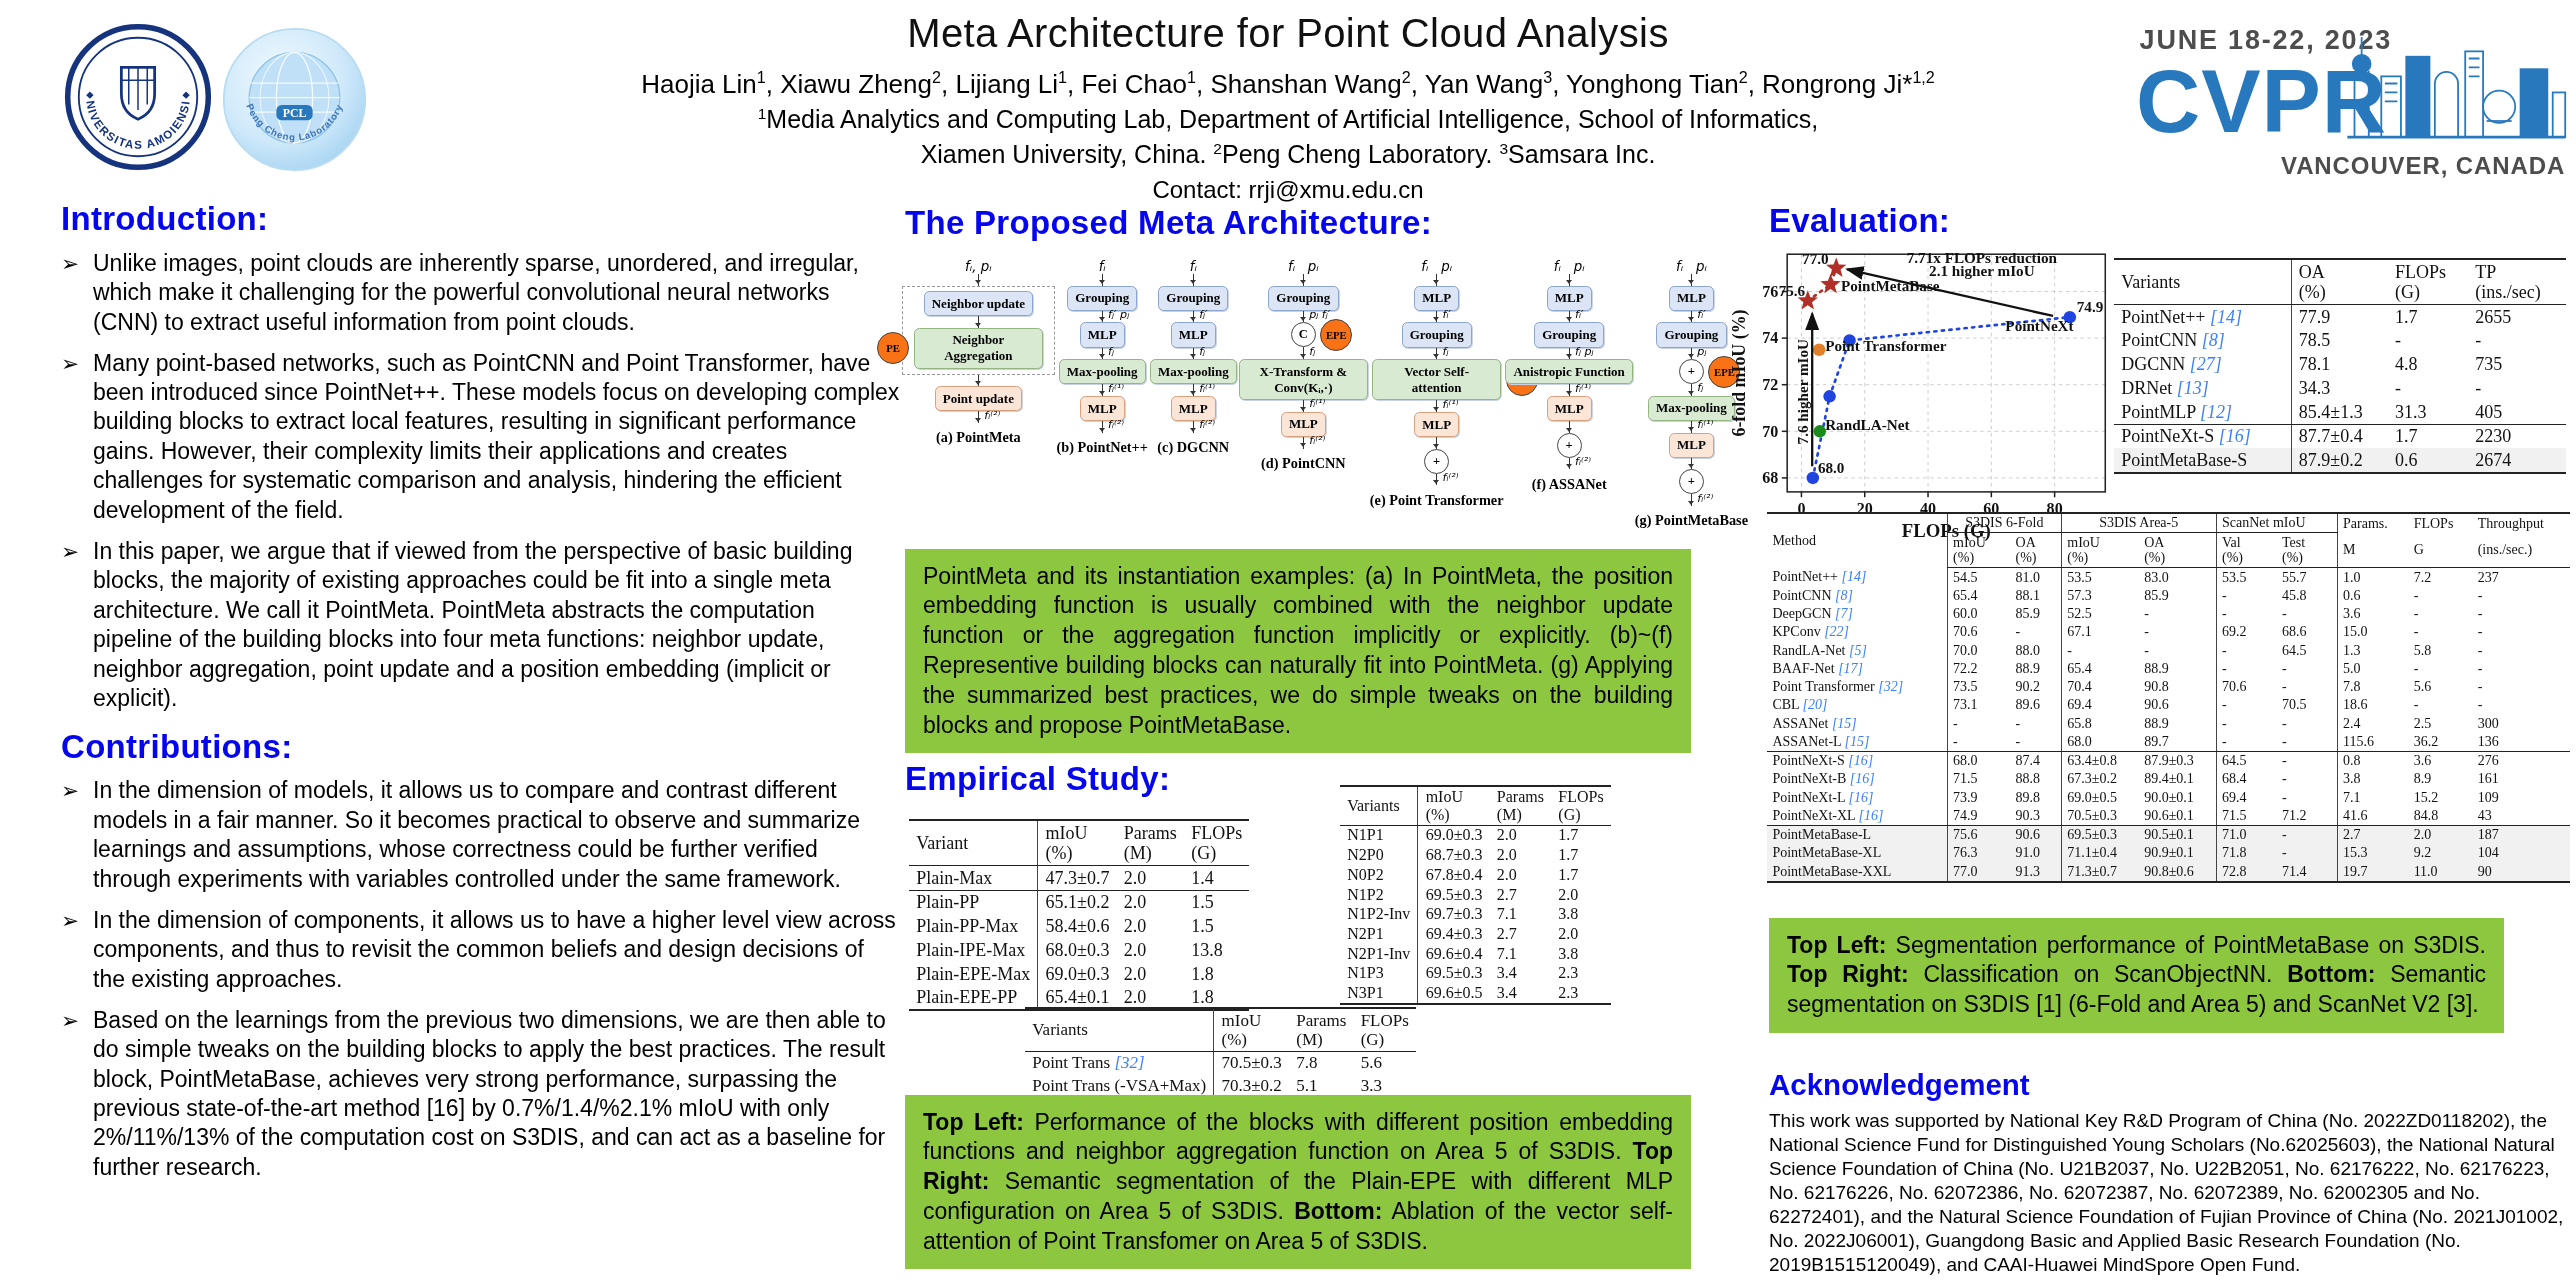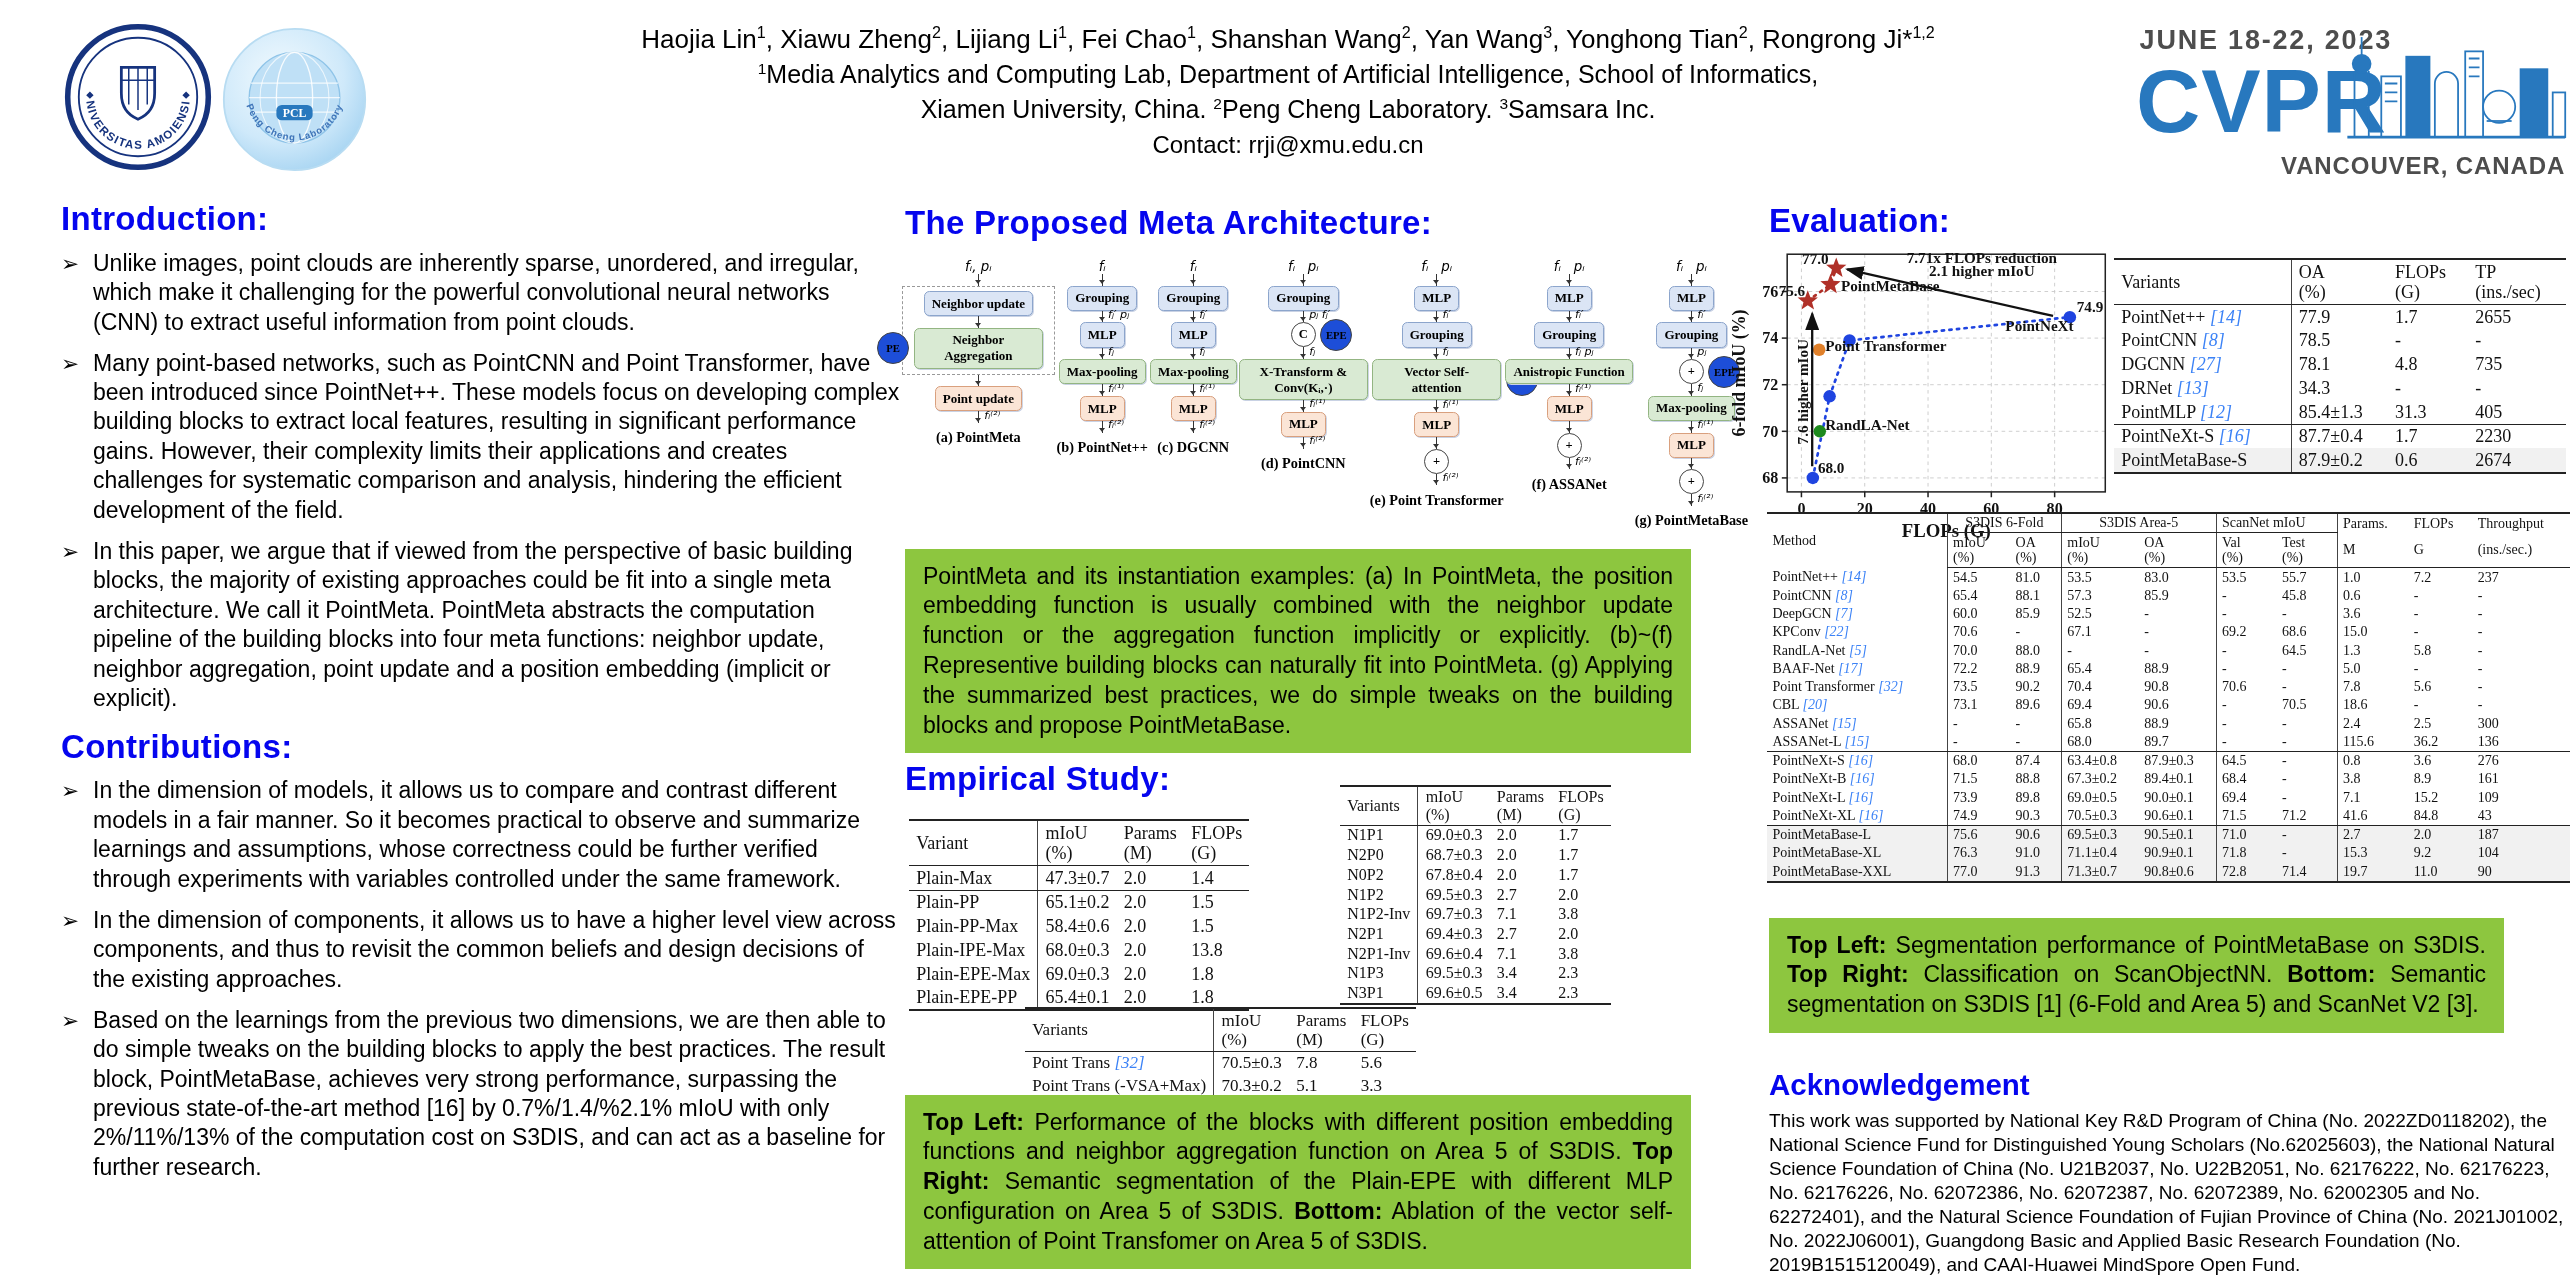--- a/index.html
+++ b/index.html
@@ -45,21 +45,21 @@
   .arrw:after{content:"";position:absolute;left:-4.1px;bottom:-1.8px;border:3.6px solid transparent;border-top:4.9px solid #333;}
   .al{position:absolute;left:5.4px;top:-2.7px;font:italic 11.2px "DejaVu Sans",sans-serif;white-space:nowrap;}
   .nwrap{position:relative;display:flex;justify-content:center;}
   .nb{border:1.1px solid #8ca5cc;border-radius:5.4px;padding:3.6px 7.2px;text-align:center;
       font:bold 13px "Liberation Serif",serif;max-width:113px;box-shadow:0.9px 0.9px 0 #c9d2e4;background:#dbe5f5;}
   .nb.green{background:#d9ead3;border-color:#93b582;}
   .nb.orange{background:#fbe5d6;border-color:#d9a07e;}
   .nc{width:23px;height:23px;border:1.3px solid #444;border-radius:50%;background:#fff;
       font:bold 12.5px "Liberation Serif",serif;display:flex;align-items:center;justify-content:center;}
   .sideC{position:absolute;top:50%;transform:translateY(-50%);width:30px;height:30px;border:1.3px solid #444;
-      border-radius:50%;background:#1d4ed8;font:bold 10.7px "Liberation Serif",serif;display:flex;align-items:center;justify-content:center;}
+      border-radius:50%;background:#f97316;font:bold 10.7px "Liberation Serif",serif;display:flex;align-items:center;justify-content:center;}
   .sideR{left:100%;margin-left:4.5px;}
   .sideL{right:100%;margin-right:4.5px;}
   .dashbox{border:1.4px dashed #999;padding:4.5px 10.7px;display:flex;flex-direction:column;align-items:center;}
   .fcap{margin-top:6.3px;font:bold 14.3px "Liberation Serif",serif;white-space:nowrap;}
 
   .greenbox{background:#8dc63f;padding:12.5px 18px;font-size:23px;line-height:1.3;text-align:justify;}
   #caption1{position:absolute;left:905px;top:549px;width:750px;}
   #emp-h{position:absolute;left:905px;top:760px;}
   #caption2{position:absolute;left:905px;top:1095px;width:750px;}
 
@@ -122,20 +122,21 @@
     <path d="M32,62 h96 M30,78 h100 M32,94 h96" stroke="#ffffff" stroke-width="1.4" opacity=".8"></path>
     <rect x="60" y="86" rx="6" width="40" height="17" fill="#2878be"></rect>
     <text x="80" y="99" text-anchor="middle" font-family="Liberation Serif, serif" font-size="13" font-weight="bold" fill="#ffffff" data-interactable="false">PCL</text>
     <path id="pclArc" d="M 26,84 A 56,56 0 0 0 134,84" fill="none"></path>
     <text font-family="Liberation Sans, sans-serif" font-size="10.5" font-weight="bold" fill="#3f74b8" letter-spacing="1">
       <textPath href="#pclArc" startOffset="50%" text-anchor="middle" data-interactable="false">Peng Cheng Laboratory</textPath>
     </text>
   </svg>
 
   <div class="hdr-center" data-interactable="false">
+    <div class="title" data-interactable="false">Meta Architecture for Point Cloud Analysis</div>
     <div class="authors" data-interactable="false"><span data-interactable="false">Haojia Lin</span><sup data-interactable="false">1</sup><span data-interactable="false">, Xiawu Zheng</span><sup data-interactable="false">2</sup><span data-interactable="false">, Lijiang Li</span><sup data-interactable="false">1</sup><span data-interactable="false">, Fei Chao</span><sup data-interactable="false">1</sup><span data-interactable="false">, Shanshan Wang</span><sup data-interactable="false">2</sup><span data-interactable="false">, Yan Wang</span><sup data-interactable="false">3</sup><span data-interactable="false">, Yonghong Tian</span><sup data-interactable="false">2</sup><span data-interactable="false">, Rongrong Ji*</span><sup data-interactable="false">1,2</sup></div>
     <div class="affil" data-interactable="false"><sup data-interactable="false">1</sup><span data-interactable="false">Media Analytics and Computing Lab, Department of Artificial Intelligence, School of Informatics,</span></div>
     <div class="affil" data-interactable="false"><span data-interactable="false">Xiamen University, China. </span><sup data-interactable="false">2</sup><span data-interactable="false">Peng Cheng Laboratory. </span><sup data-interactable="false">3</sup><span data-interactable="false">Samsara Inc.</span></div>
     <div class="contact" data-interactable="false">Contact: rrji@xmu.edu.cn</div>
   </div>
 
   <div class="cvpr" data-interactable="false">
     <div class="cvpr-date" data-interactable="false">JUNE 18-22, 2023</div>
     <div class="cvpr-name" data-interactable="false">CVPR</div>
     <svg class="cvpr-sky" data-interactable="false" width="225" height="125" viewBox="0 0 252 140">

